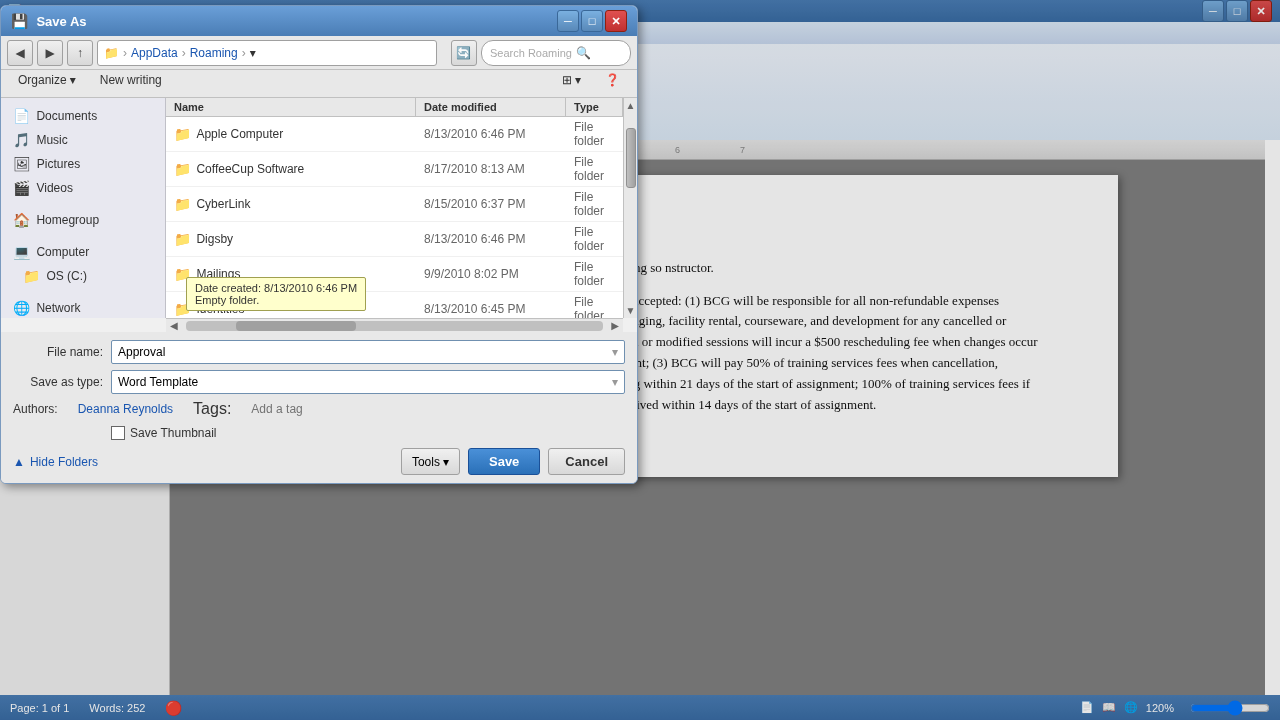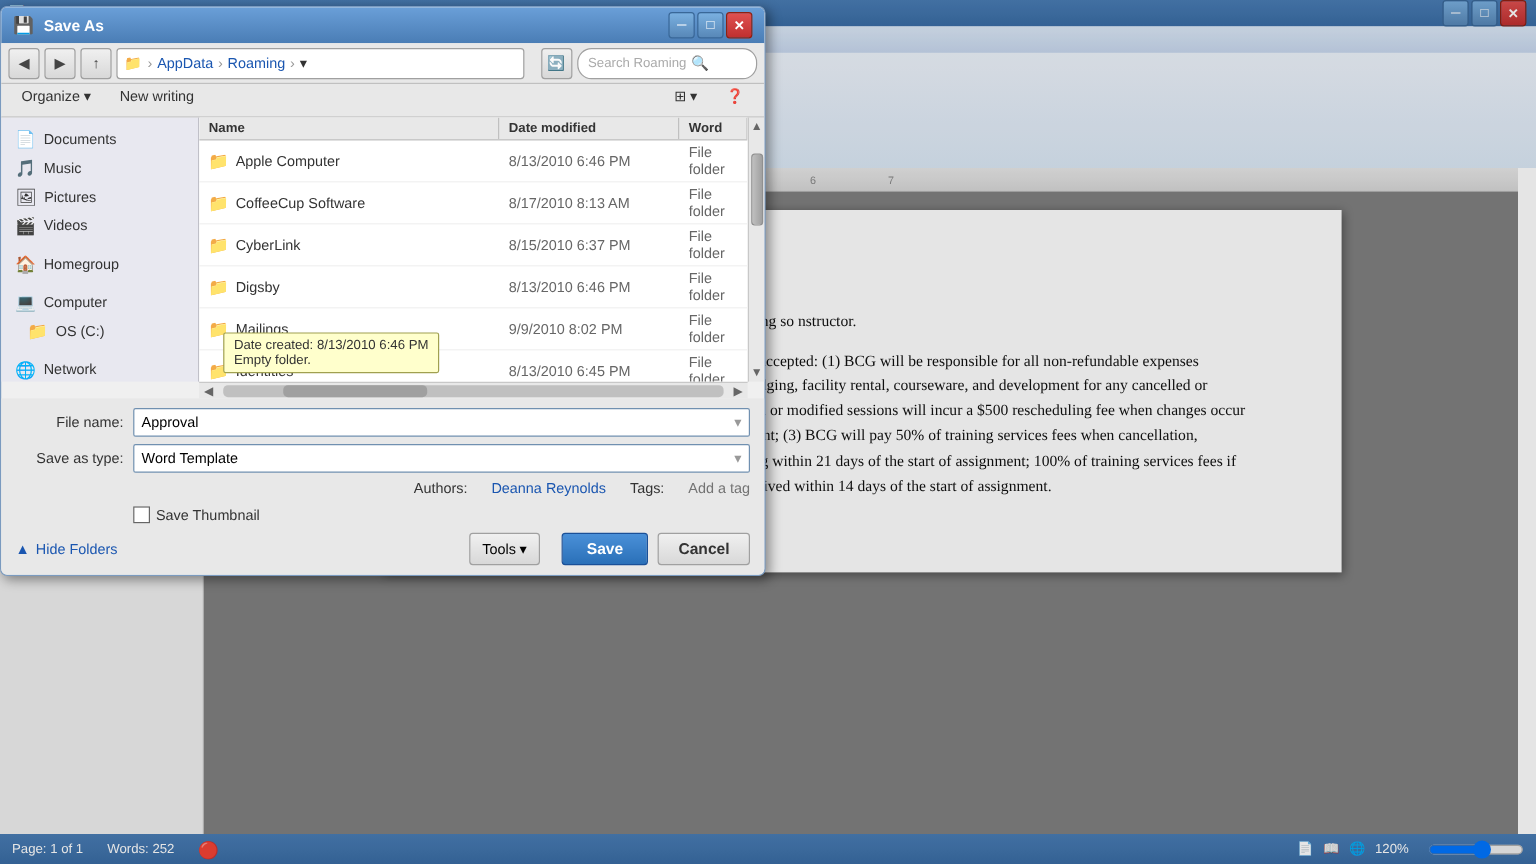--- a/index.html
+++ b/index.html
@@ -493,25 +493,24 @@
     .file-input-dropdown {
       color: #999;
       cursor: pointer;
     }
 
     .tags-row {
       display: flex;
       align-items: center;
       gap: 20px;
       margin-bottom: 8px;
-      justify-content: flex-end;
     }
 
     .tags-label {
-      font-size: 12px;
+      font-size: 16px;
       color: #333;
     }
 
     .tags-link {
       color: #737373;
       font-size: 12px;
       cursor: pointer;
       text-decoration: none;
     }
 
@@ -562,21 +561,20 @@
 
     .save-btn {
       padding: 5px 20px;
       background: linear-gradient(to bottom, #4a90d8, #2a70b8);
       border: 1px solid #1a5098;
       border-radius: 3px;
       color: white;
       font-size: 13px;
       cursor: pointer;
       font-weight: bold;
-      margin-left: 10px;
     }
 
     .cancel-btn {
       padding: 5px 16px;
       background: linear-gradient(to bottom, #f0f0f0, #d8d8d8);
       border: 1px solid #a0a0a0;
       border-radius: 3px;
       color: #333;
       font-size: 13px;
       cursor: pointer;
@@ -889,21 +887,21 @@
             <span class="sidebar-item-icon">🌐</span>
             <span>Network</span>
           </div>
         </div>
 
         <div class="file-list-area">
 
           <div class="file-list-header">
             <div class="file-list-col name-col">Name</div>
             <div class="file-list-col date-col">Date modified</div>
-            <div class="file-list-col type-col">Word</div>
+            <div class="file-list-col type-col">Type</div>
           </div>
 
           <div class="file-row">
             <div class="file-row-name">
                 <span class="folder-icon">📁</span>
                 <span>Apple Computer</span>
               </div>
             <div class="file-row-date">8/13/2010 6:46 PM</div>
             <div class="file-row-type">File folder</div>
           </div>

